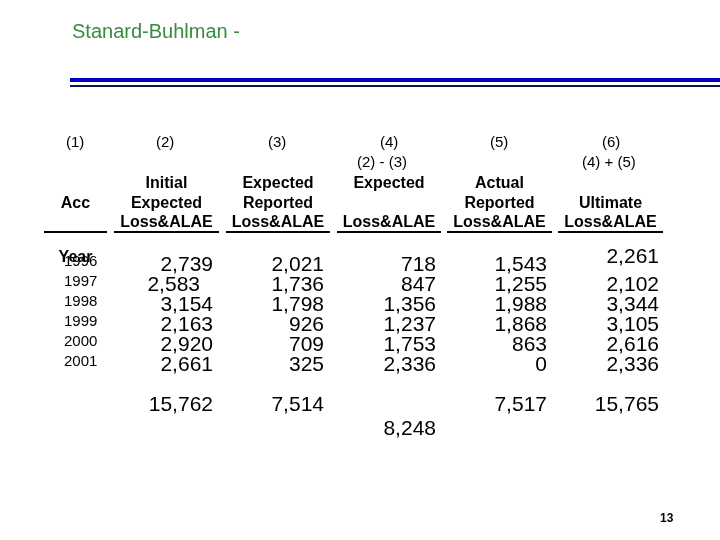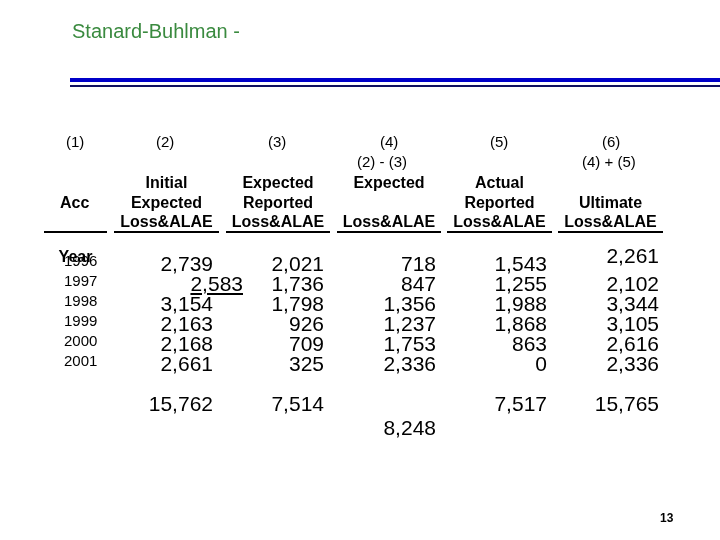--- a/index.html
+++ b/index.html
@@ -36,21 +36,21 @@
     <div class="hdr-num" style="left:602px;">(6)</div>
 
     <div class="hdr-formula" style="left:357px;">(2) - (3)</div>
     <div class="hdr-formula" style="left:582px;">(4) + (5)</div>
 
     <div class="hdr-line" style="left:114px; width:105px; text-align:center; top:174px;">Initial</div>
     <div class="hdr-line" style="left:226px; width:104px; text-align:center; top:174px;">Expected</div>
     <div class="hdr-line" style="left:337px; width:104px; text-align:center; top:174px;">Expected</div>
     <div class="hdr-line" style="left:447px; width:105px; text-align:center; top:174px;">Actual</div>
 
-    <div class="hdr-line" style="left:60px; width:63px; top:194px;">Acc</div>
+    <div class="hdr-line" style="left:44px; width:63px; text-align:center; top:194px;">Acc</div>
     <div class="hdr-line" style="left:114px; width:105px; text-align:center; top:194px;">Expected</div>
     <div class="hdr-line" style="left:226px; width:104px; text-align:center; top:194px;">Reported</div>
     <div class="hdr-line" style="left:447px; width:105px; text-align:center; top:194px;">Reported</div>
     <div class="hdr-line" style="left:558px; width:105px; text-align:center; top:194px;">Ultimate</div>
 
     <div class="hdr-line" style="left:44px; width:63px; text-align:center; top:213px;margin-top:35px;">Year</div>
     <div class="hdr-line" style="left:114px; width:105px; text-align:center; top:213px;">Loss&amp;ALAE</div>
     <div class="hdr-line" style="left:226px; width:104px; text-align:center; top:213px;">Loss&amp;ALAE</div>
     <div class="hdr-line" style="left:337px; width:104px; text-align:center; top:213px;">Loss&amp;ALAE</div>
     <div class="hdr-line" style="left:447px; width:105px; text-align:center; top:213px;">Loss&amp;ALAE</div>
@@ -66,21 +66,21 @@
     <div>
       <div class="year" style="left:64px; top:252px;">1996</div>
       <div class="cell" style="right:507px; top:252px;">2,739</div>
       <div class="cell" style="right:396px; top:252px;">2,021</div>
       <div class="cell" style="right:284px; top:252px;">718</div>
       <div class="cell" style="right:173px; top:252px;">1,543</div>
       <div class="cell" style="right:61px; top:244px;text-align:right;">2,261</div>
     </div>
     <div>
       <div class="year" style="left:64px; top:272px;">1997</div>
-      <div class="cell" style="right:477px; top:272px;text-decoration:underline;">2,583</div>
+      <div class="cell" style="right:520px; top:272px;">2,583</div>
       <div class="cell" style="right:396px; top:272px;">1,736</div>
       <div class="cell" style="right:284px; top:272px;">847</div>
       <div class="cell" style="right:173px; top:272px;">1,255</div>
       <div class="cell" style="right:61px; top:272px;">2,102</div>
     </div>
     <div>
       <div class="year" style="left:64px; top:292px;">1998</div>
       <div class="cell" style="right:507px; top:292px;">3,154</div>
       <div class="cell" style="right:396px; top:292px;">1,798</div>
       <div class="cell" style="right:284px; top:292px;">1,356</div>
@@ -90,21 +90,21 @@
     <div>
       <div class="year" style="left:64px; top:312px;">1999</div>
       <div class="cell" style="right:507px; top:312px;">2,163</div>
       <div class="cell" style="right:396px; top:312px;">926</div>
       <div class="cell" style="right:284px; top:312px;">1,237</div>
       <div class="cell" style="right:173px; top:312px;">1,868</div>
       <div class="cell" style="right:61px; top:312px;">3,105</div>
     </div>
     <div>
       <div class="year" style="left:64px; top:332px;">2000</div>
-      <div class="cell" style="right:507px; top:332px;">2,168</div>
+      <div class="cell" style="right:507px; top:332px;">2,920</div>
       <div class="cell" style="right:396px; top:332px;">709</div>
       <div class="cell" style="right:284px; top:332px;">1,753</div>
       <div class="cell" style="right:173px; top:332px;">863</div>
       <div class="cell" style="right:61px; top:332px;">2,616</div>
     </div>
     <div>
       <div class="year" style="left:64px; top:352px;">2001</div>
       <div class="cell" style="right:507px; top:352px;">2,661</div>
       <div class="cell" style="right:396px; top:352px;">325</div>
       <div class="cell" style="right:284px; top:352px;">2,336</div>

